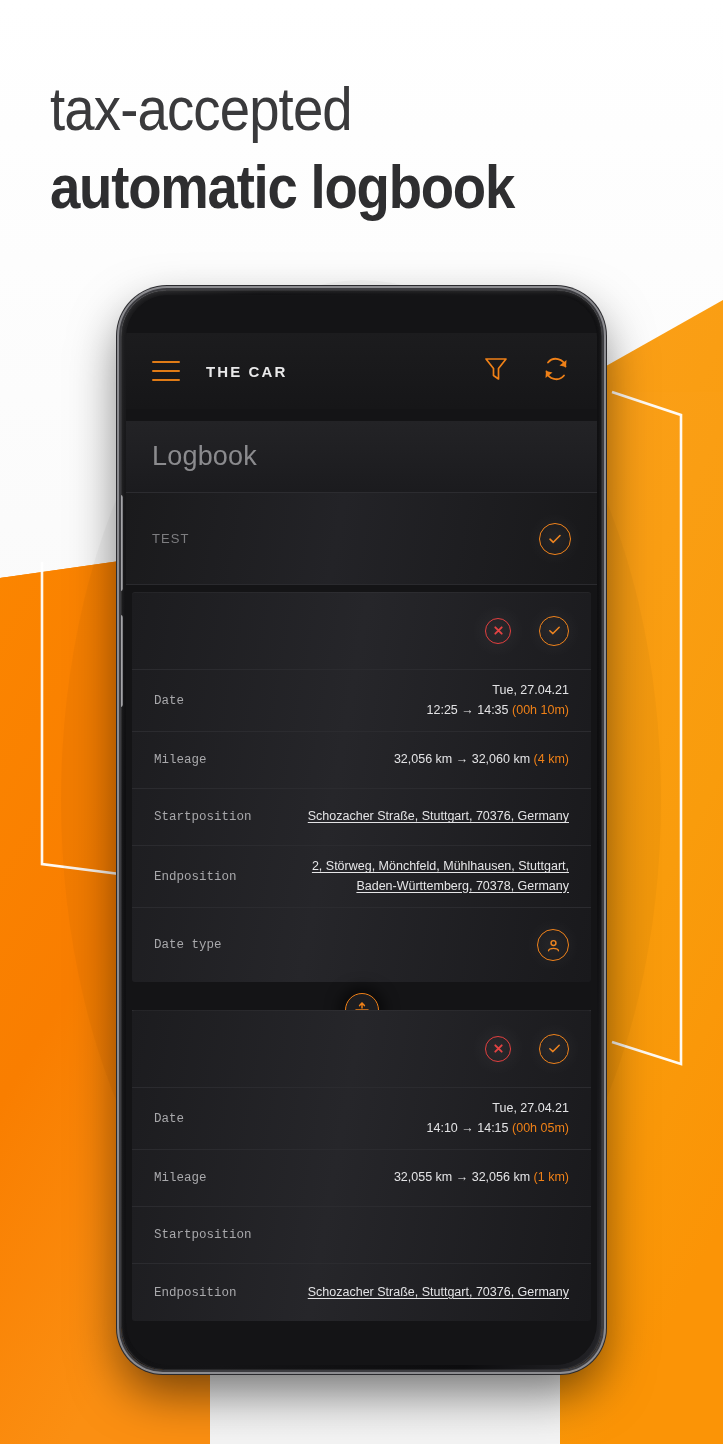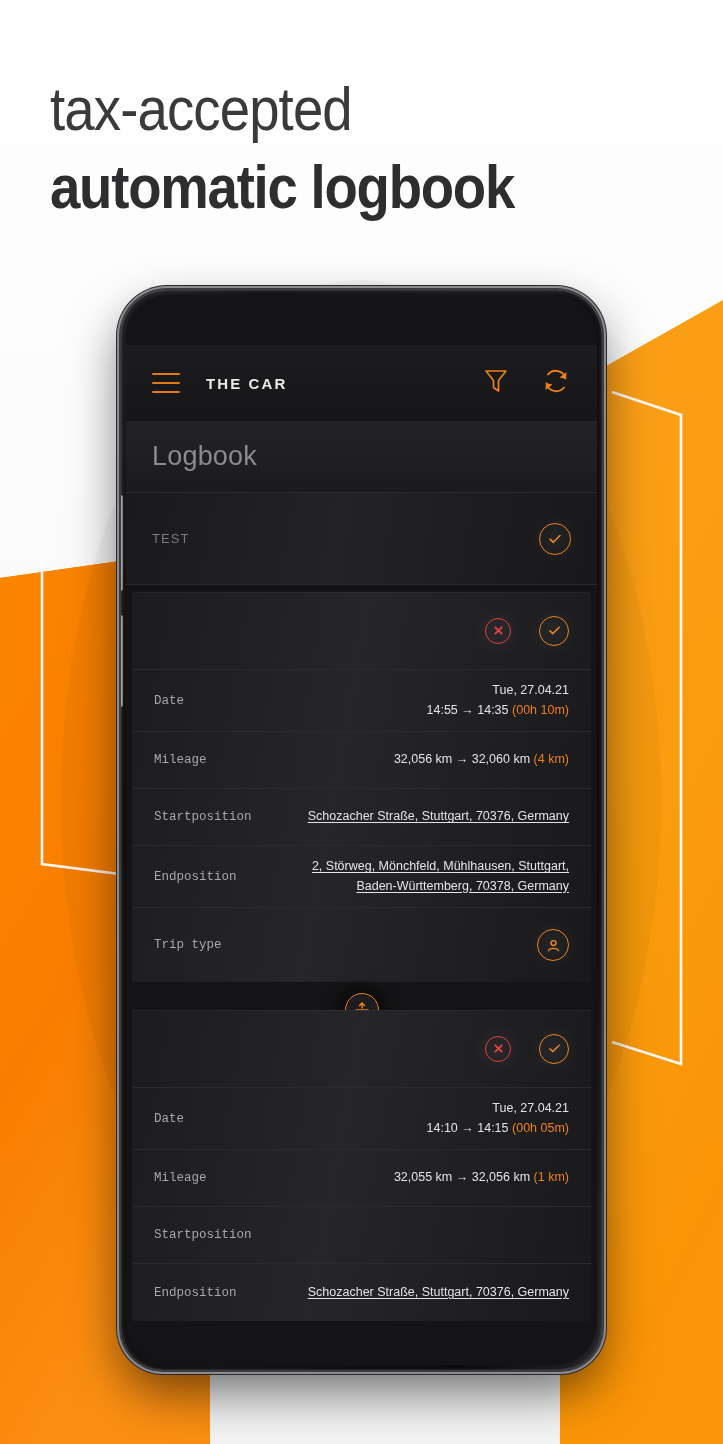--- a/index.html
+++ b/index.html
@@ -65,21 +65,21 @@
   
   .sidebtn{
     position:absolute; left:-3px; width:5px; border-radius:3px;
     background:linear-gradient(90deg,#8e8e92,#c9c9cc 40%,#6c6c70);
   }
   .sb1{ top:205px; height:96px; }
   .sb2{ top:325px; height:92px; }
 
   
   .appbar{
-    position:absolute; left:0; top:50px; width:471px; height:76px;
+    position:absolute; left:0; top:38px; width:471px; height:76px;
     display:flex; align-items:center; padding:0 26px;
     background:linear-gradient(180deg,#1c1c1e,#161618);
     justify-content:center;
   }
   .ham{ width:28px; height:20px; display:flex; flex-direction:column; justify-content:space-between; }
   .ham i{ display:block; height:2px; background:#e07b16; border-radius:2px; }
   .apptitle{
     margin-left:26px; color:#e9e9ea; font-size:15px;
     font-weight:bold; letter-spacing:2.1px;
   }
@@ -279,21 +279,21 @@
                 <path d="M3 8.2 L6.3 11.3 L13 4.5" fill="none" stroke="#ef8017" stroke-width="1.6" stroke-linecap="round" stroke-linejoin="round"></path>
               </svg>
           </div>
         </div>
       </div>
 
       <div class="row tall">
         <span class="lbl">Date</span>
         <span class="val">
           <span>Tue, 27.04.21</span><br>
-          <span>14:55 → 14:35</span>
+          <span>12:25 → 14:35</span>
           <span class="accent">(00h 10m)</span>
         </span>
       </div>
 
       <div class="row">
         <span class="lbl">Mileage</span>
         <span class="val">
           <span>32,056 km → 32,060 km</span>
           <span class="accent">(4 km)</span>
         </span>
@@ -306,21 +306,21 @@
 
       <div class="row tall">
         <span class="lbl">Endposition</span>
         <span class="val">
           <span class="link">2, Störweg, Mönchfeld, Mühlhausen, Stuttgart,</span><br>
           <span class="link">Baden-Württemberg, 70378, Germany</span>
         </span>
       </div>
 
       <div class="row triprow">
-        <span class="lbl">Trip type</span>
+        <span class="lbl">Date type</span>
         <span class="val glow" style="display:flex;justify-content:flex-end;">
           <span class="cbtn big">
             <svg width="17" height="17" viewBox="0 0 18 18">
               <circle cx="9" cy="6.4" r="2.6" fill="none" stroke="#ef8017" stroke-width="1.5"></circle>
               <path d="M3.8 14.5 C4.6 11.2 13.4 11.2 14.2 14.5" fill="none" stroke="#ef8017" stroke-width="1.5" stroke-linecap="round"></path>
             </svg>
           </span>
         </span>
       </div>
     </div>

